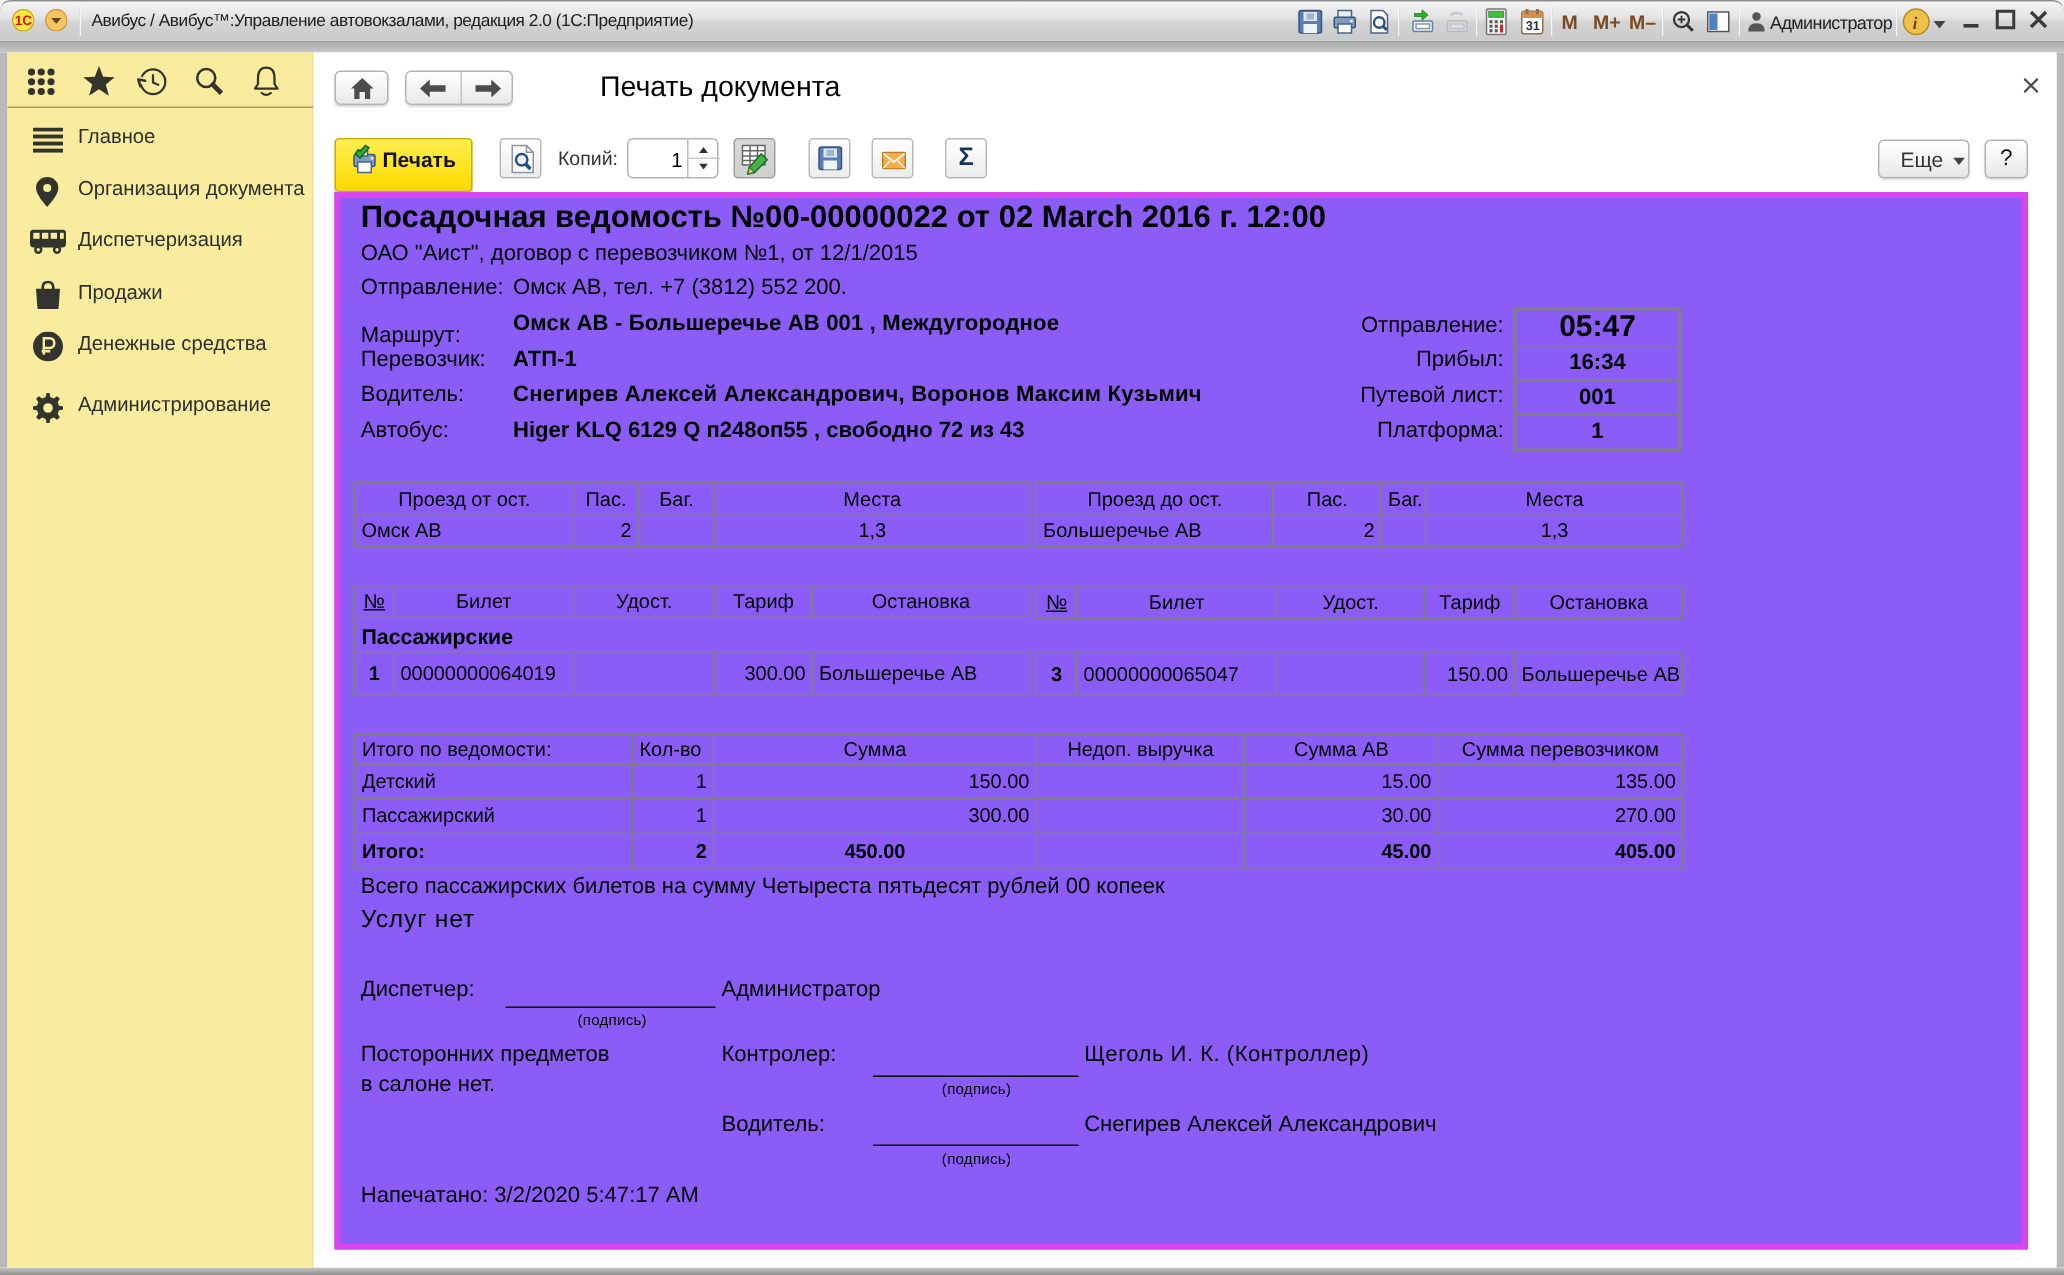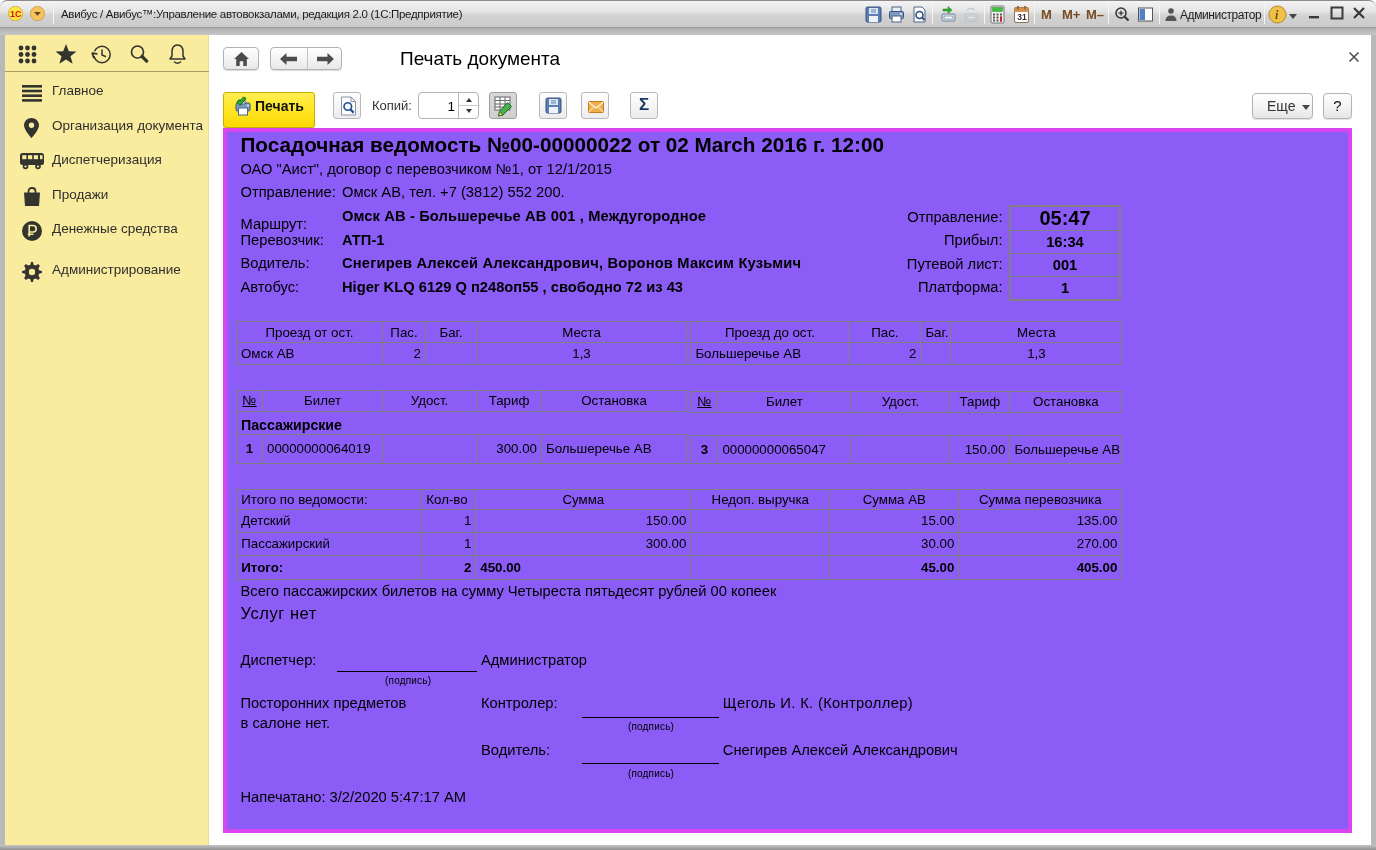--- a/index.html
+++ b/index.html
@@ -490,42 +490,42 @@
         <col style="width:129px">
         <col style="width:163px">
       </colgroup>
     <tbody>
         <tr style="height:20px">
           <td>Итого по ведомости:</td>
           <td style="text-align:left">Кол-во</td>
           <td style="text-align:center">Сумма</td>
           <td style="text-align:center">Недоп. выручка</td>
           <td style="text-align:center">Сумма АВ</td>
-          <td style="text-align:center">Сумма перевозчика</td>
+          <td style="text-align:center">Сумма перевозчиком</td>
         </tr>
     <tr style="height:23px">
           <td>Детский</td>
           <td style="text-align:right">1</td>
           <td style="text-align:right">150.00</td>
           <td></td>
           <td style="text-align:right">15.00</td>
           <td style="text-align:right">135.00</td>
         </tr>
     <tr style="height:23px">
           <td>Пассажирский</td>
           <td style="text-align:right">1</td>
           <td style="text-align:right">300.00</td>
           <td></td>
           <td style="text-align:right">30.00</td>
           <td style="text-align:right">270.00</td>
         </tr>
     <tr style="height:24px" class="b">
           <td>Итого:</td>
           <td style="text-align:right">2</td>
-          <td style="text-align:left">450.00</td>
+          <td style="text-align:center">450.00</td>
           <td></td>
           <td style="text-align:right">45.00</td>
           <td style="text-align:right">405.00</td>
         </tr>
   </tbody>
     </table>
 
   <div class="t" style="left:13.5px;top:452.1px">Всего пассажирских билетов на сумму Четыреста пятьдесят рублей 00 копеек</div>
   <div class="t" style="left:13.5px;top:472.7px;font-size:16.5px;letter-spacing:0.55px">Услуг нет</div>
   <div class="t" style="left:13.5px;top:520.7px">Диспетчер:</div>

